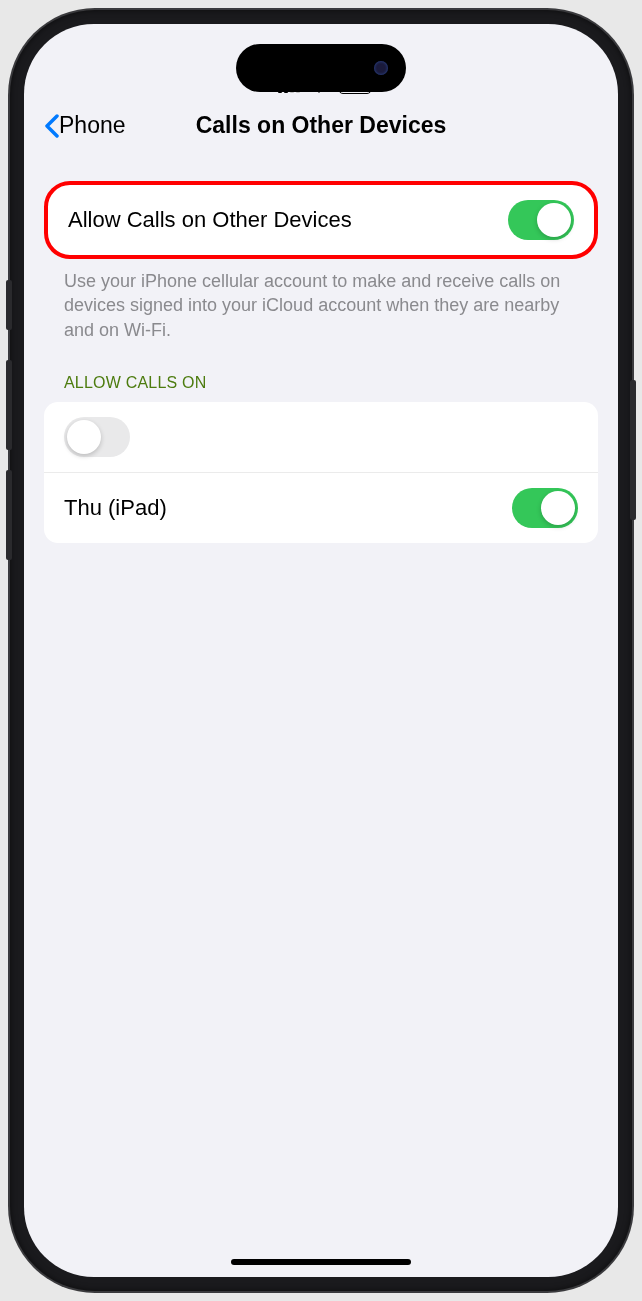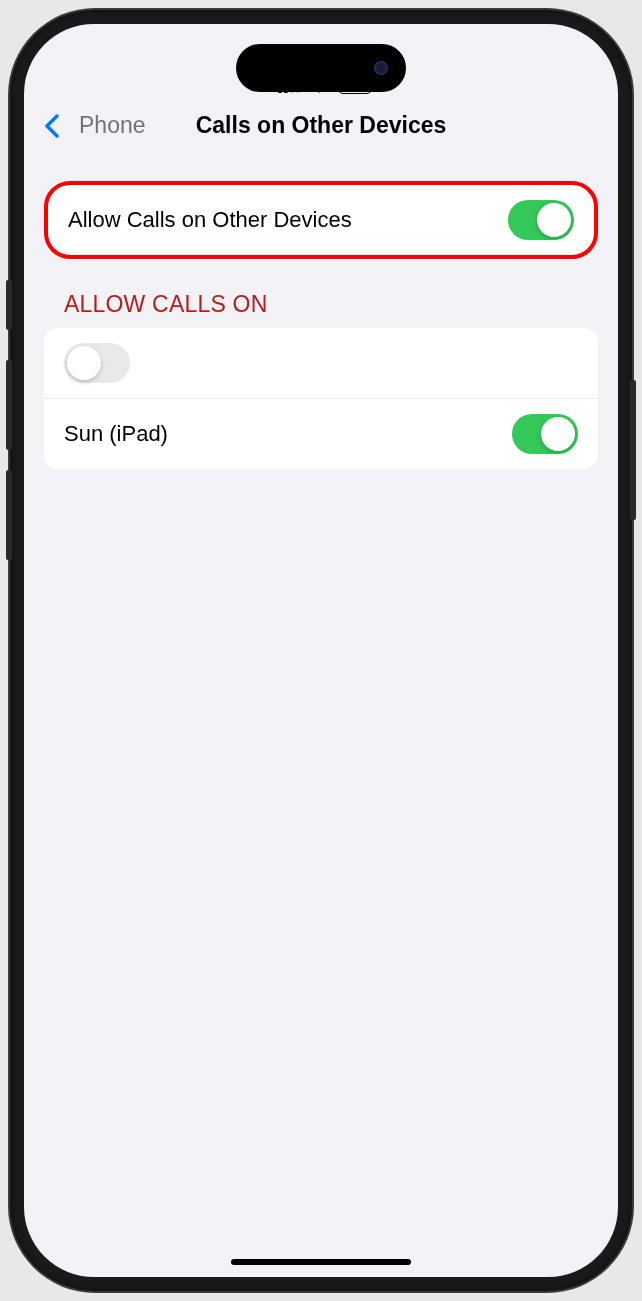--- a/index.html
+++ b/index.html
@@ -133,23 +133,23 @@
     }
     .nav-bar {
       display: flex;
       align-items: center;
       padding: 18px 20px 22px 20px;
       position: relative;
     }
     .back-button {
       display: flex;
       align-items: center;
-      color: #737373;
+      color: #000000;
       font-size: 23px;
-      gap: 20px;
+      gap: 0;
       z-index: 2;
     }
     .chevron-left {
       width: 15px;
       height: 24px;
     }
     .page-title {
       position: absolute;
       left: 0;
       right: 0;
@@ -205,22 +205,22 @@
     }
     .toggle.on .toggle-knob { right: 3px; }
     .toggle.off .toggle-knob { left: 3px; }
     .footer-text {
       font-size: 18px;
       color: #8a8a8e;
       padding: 10px 20px 0 20px;
       line-height: 1.35;
     }
     .section-header {
-      font-size: 23px;
-      color: #b91c1c;
+      font-size: 16px;
+      color: #4d7c0f;
       padding: 32px 20px 10px 20px;
       letter-spacing: 0.2px;
     }
     .home-indicator {
       position: absolute;
       bottom: 12px;
       left: 50%;
       transform: translateX(-50%);
       width: 180px;
       height: 6px;
@@ -284,31 +284,32 @@
     <div class="content">
       <div class="list-group highlighted">
         <div class="list-row">
           <span class="row-label">Allow Calls on Other Devices</span>
           <div class="toggle on">
             <div class="toggle-knob"></div>
           </div>
         </div>
       </div>
 
+      <div class="footer-text">Use your iPhone cellular account to make and receive calls on devices signed into your iCloud account when they are nearby and on Wi-Fi.</div>
 
       <div class="section-header">ALLOW CALLS ON</div>
 
       <div class="list-group">
         <div class="list-row">
           <div class="toggle off">
             <div class="toggle-knob"></div>
           </div>
         </div>
         <div class="list-row">
-          <span class="row-label">Sun (iPad)</span>
+          <span class="row-label">Thu (iPad)</span>
           <div class="toggle on">
             <div class="toggle-knob"></div>
           </div>
         </div>
       </div>
     </div>
 
     <div class="home-indicator"></div>
   </div>
 </div>

